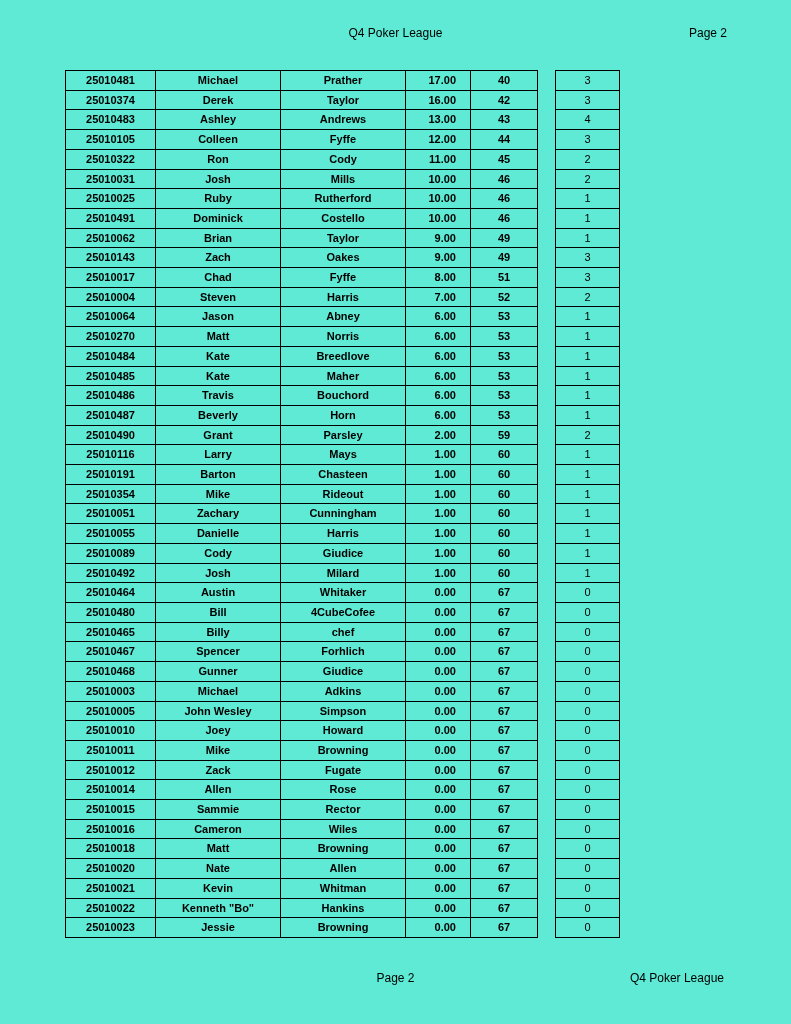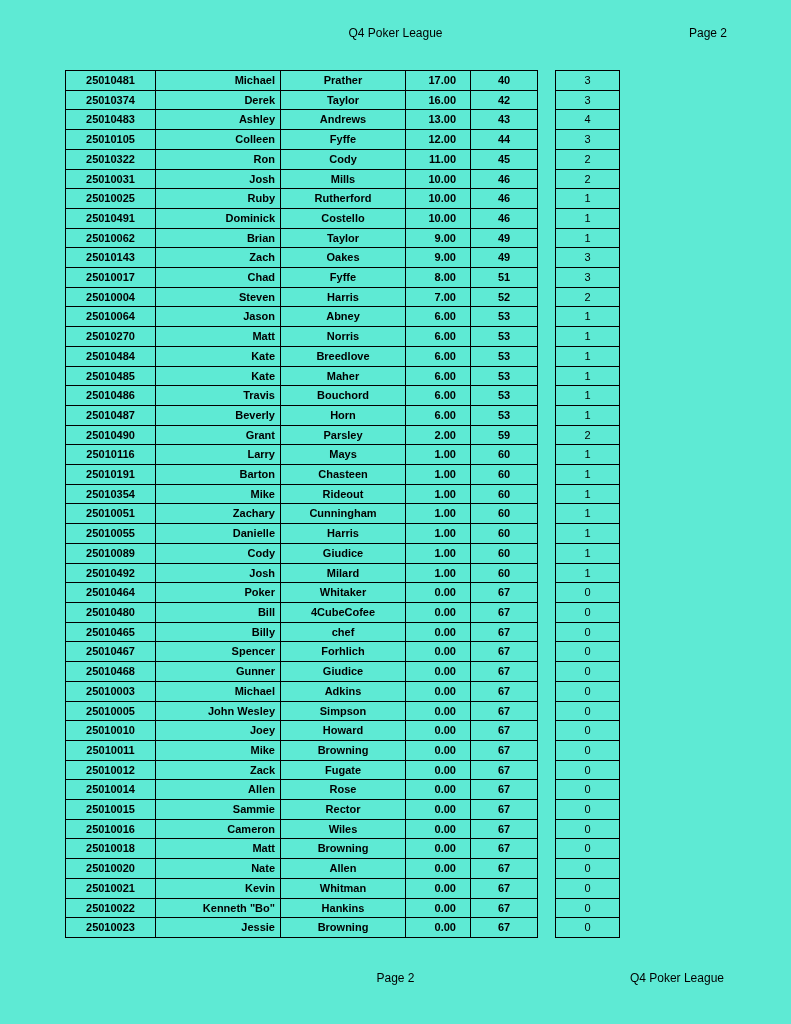--- a/index.html
+++ b/index.html
@@ -62,21 +62,21 @@
     border: 1px solid #000000;
     font-size: 11px;
     height: 18.7px;
     line-height: 18.7px;
     padding: 0 5px;
     white-space: nowrap;
     overflow: hidden;
     vertical-align: middle;
   }
   .col-id    { width: 90px;  text-align: center; }
-  .col-first { width: 125px; text-align: right; }
+  .col-first { width: 125px; text-align: center; }
   .col-last  { width: 125px; text-align: center; }
   .col-points{ width: 65px;  text-align: right; padding-right: 14px; }
   .col-rank  { width: 67px;  text-align: center; }
   .side-table td { text-align: center; }
 </style>
 </head>
 <body>
 
 <div class="page">
 
@@ -262,21 +262,21 @@
         </tr>
         <tr>
           <td class="col-id">25010492</td>
           <td class="col-first">Josh</td>
           <td class="col-last">Milard</td>
           <td class="col-points">1.00</td>
           <td class="col-rank">60</td>
         </tr>
         <tr>
           <td class="col-id">25010464</td>
-          <td class="col-first">Poker</td>
+          <td class="col-first">Austin</td>
           <td class="col-last">Whitaker</td>
           <td class="col-points">0.00</td>
           <td class="col-rank">67</td>
         </tr>
         <tr>
           <td class="col-id">25010480</td>
           <td class="col-first">Bill</td>
           <td class="col-last">4CubeCofee</td>
           <td class="col-points">0.00</td>
           <td class="col-rank">67</td>

